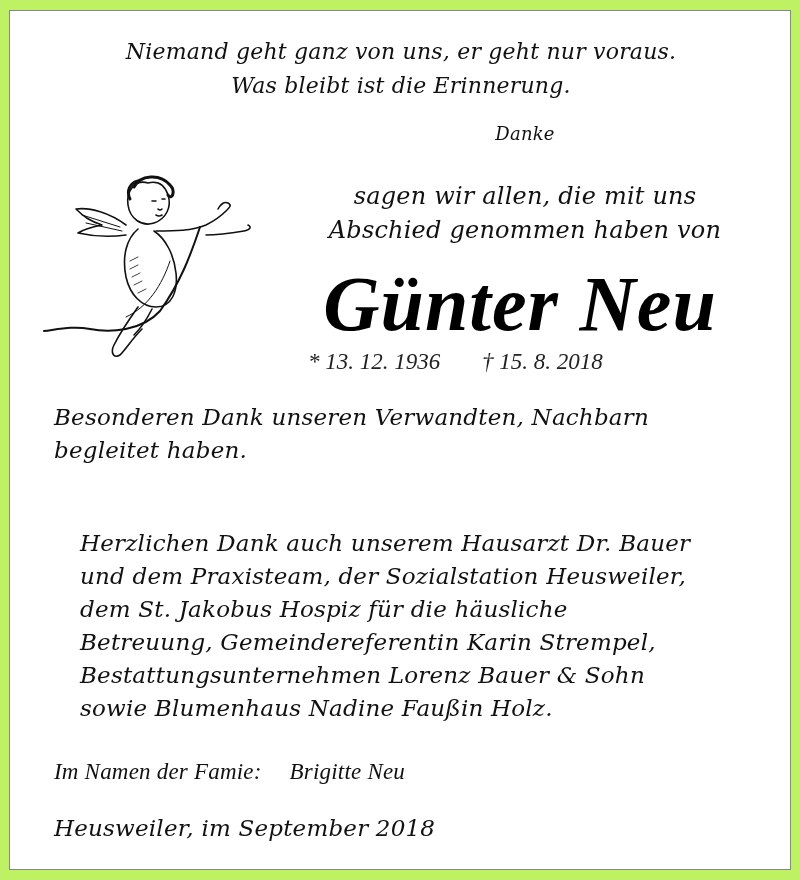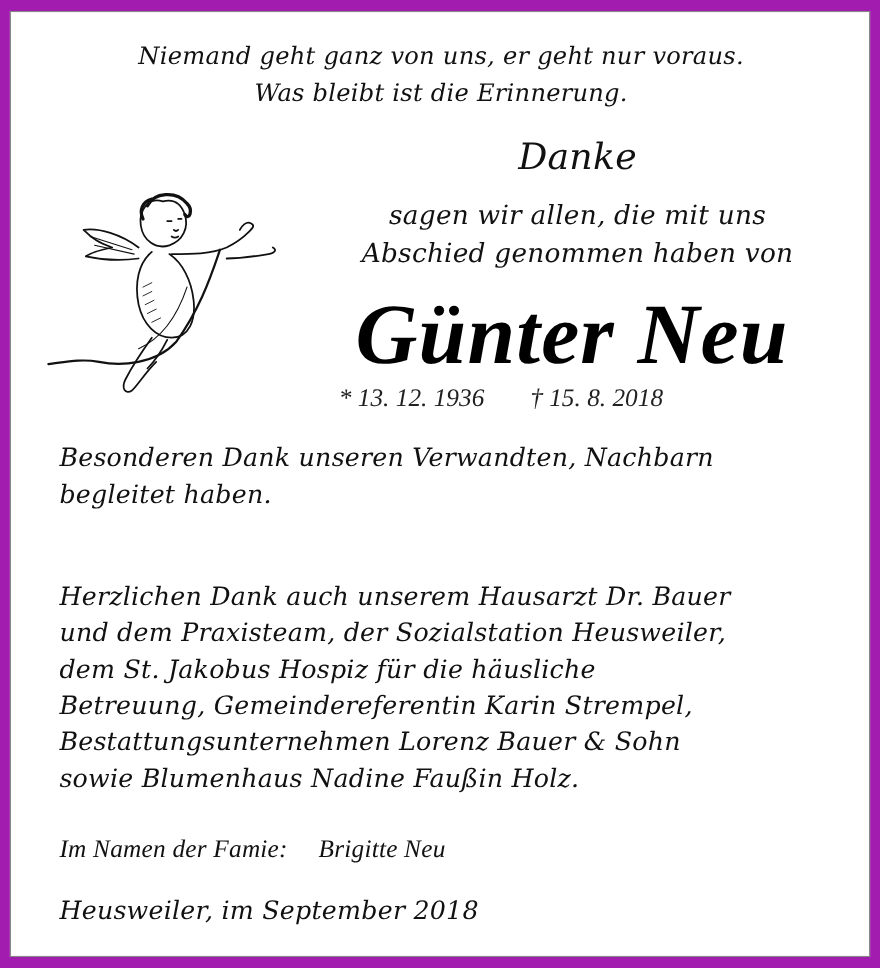--- a/index.html
+++ b/index.html
@@ -1,38 +1,38 @@
 <!DOCTYPE html>
 <html><head>
 <meta charset="utf-8">
 <style>
   html, body { margin: 0; padding: 0; }
   body { width: 800px; height: 880px; background: #000; overflow: hidden; }
   .frame {
     position: absolute; left: 0; top: 0; width: 800px; height: 880px;
-    background: #a21caf;
+    background: #bef264;
   }
   .paper {
     position: absolute; left: 9px; top: 10px; width: 782px; height: 860px;
     background: #fff; border: 1px solid #888; box-sizing: border-box;
     color: #111;
   }
   .script {
     font-family: "DejaVu Serif", serif;
     font-style: italic;
     font-weight: normal;
     letter-spacing: 0.2px;
   }
   .quote {
     position: absolute; left: 0; width: 782px; top: 24px;
     text-align: center; font-size: 22px; line-height: 34px;
   }
   .danke {
     position: absolute; left: 380px; width: 270px; top: 112px;
-    text-align: center; font-size: 33px;
+    text-align: center; font-size: 18px;
   }
   .sagen {
     position: absolute; left: 280px; width: 470px; top: 168px;
     text-align: center; font-size: 24px; line-height: 34px;
   }
   .name {
     position: absolute; left: 270px; width: 480px; top: 248px;
     text-align: center;
     font-family: "Liberation Serif", serif; font-style: italic; font-weight: bold;
     font-size: 78px; line-height: 90px; letter-spacing: 1px; color: #000;
@@ -44,21 +44,21 @@
   }
   .dates span { margin: 0 18px; }
   .angel {
     position: absolute; left: 20px; top: 150px; width: 240px; height: 210px;
   }
   .block {
     position: absolute; left: 44px; width: 720px;
     font-size: 23px; line-height: 33px;
   }
   .block1 { top: 390px; }
-  .block2 { top: 516px; }
+  .block2 { top: 516px; margin-left: 26px; }
   .sig { position: absolute; left: 44px; top: 748px; font-size: 23px; font-family: Liberation Serif, serif; }
   .sig .gap { display: inline-block; width: 28px; }
   .place { position: absolute; left: 44px; top: 804px; font-size: 23px; }
 </style>
 </head>
 <body>
 
 <div class="frame">
   <div class="paper">
 

